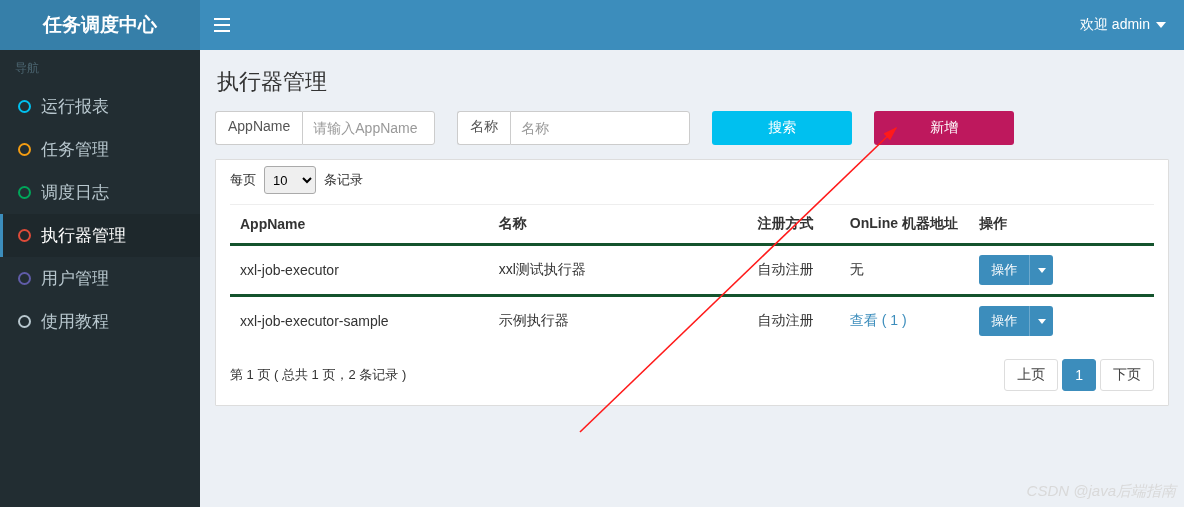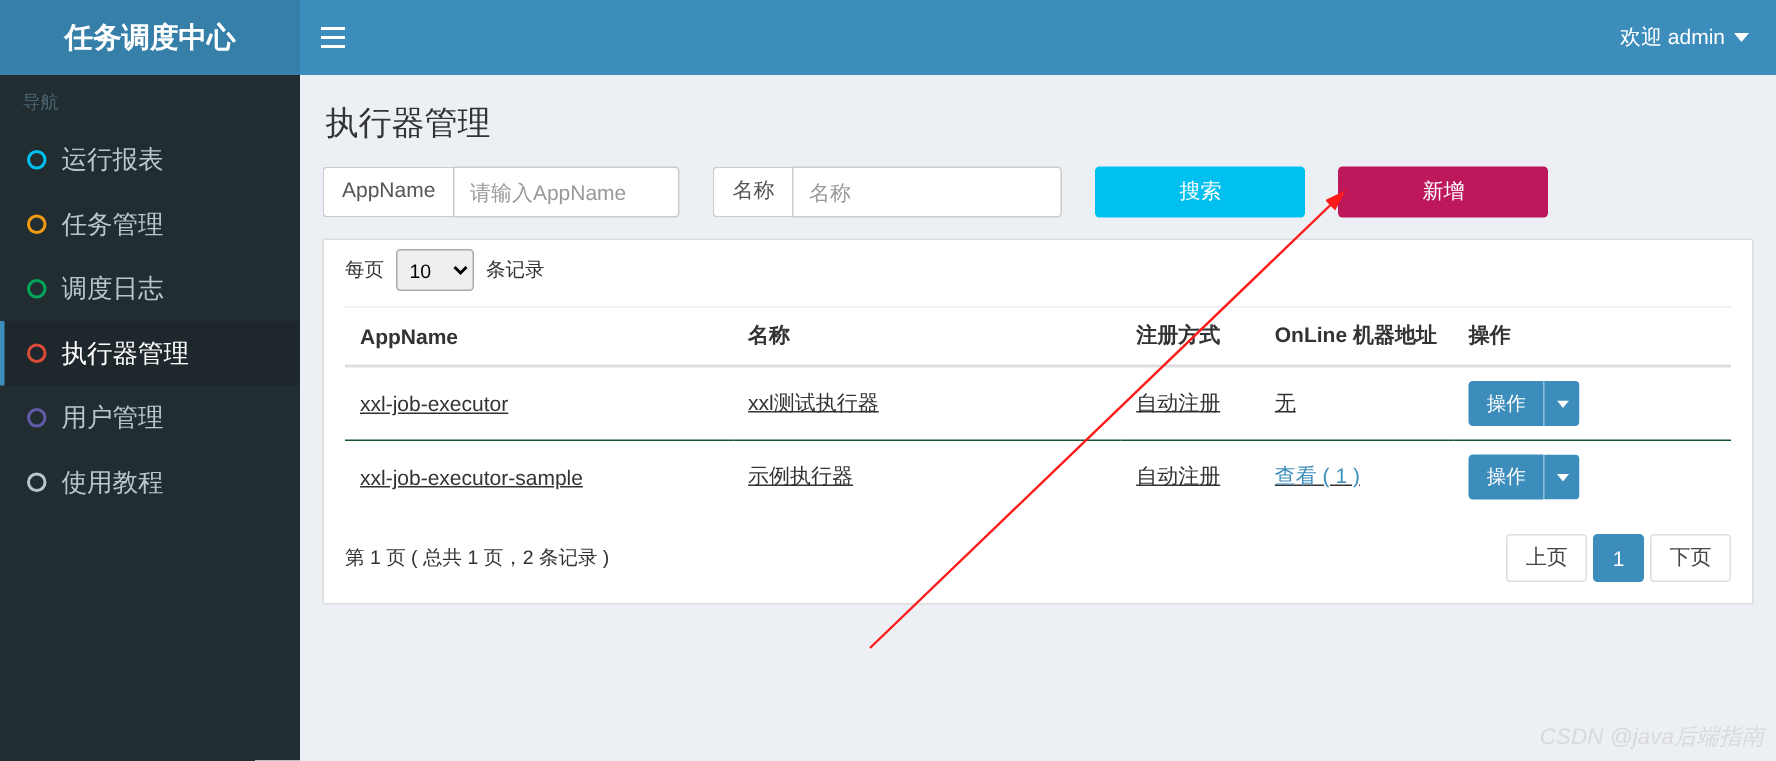--- a/index.html
+++ b/index.html
@@ -36,21 +36,21 @@
 .btn { border: 0; height: 34px; width: 140px; color: #fff; cursor: pointer; border-radius: 3px; font-size: 14px; }
 .btn-info { background: #00c0ef; }
 .btn-success { background: #be185d; }
 
 .box { background: #fff; border: 1px solid #ddd; border-radius: 1px; padding: 6px 14px 14px; }
 .len-row { display: flex; align-items: center; gap: 8px; font-size: 13px; color: #333; margin-bottom: 10px; }
 .len-row select { height: 28px; border: 1px solid #aaa; border-radius: 3px; font-size: 13px; padding: 0 4px; }
 
 table { width: 100%; border-collapse: collapse; }
 th { text-align: left; font-weight: 700; padding: 10px 10px; border-top: 1px solid #eee; border-bottom: 2px solid #ddd; font-size: 14px; color: #333; }
-td { padding: 9px 10px; border-top: 1px solid #14532d; font-size: 14px; color: #333; vertical-align: middle; text-decoration: underline; }
+td { padding: 9px 10px; border-top: 3px solid #14532d; font-size: 14px; color: #333; vertical-align: middle; }
 .link { color: #3c8dbc; cursor: pointer; }
 .btn-op { display: inline-flex; align-items: center; }
 .btn-op-main { background: #3c8dbc; color: #fff; height: 30px; padding: 0 12px; border: 0; border-radius: 3px 0 0 3px; cursor: pointer; font-size: 13px; }
 .btn-op-caret { background: #3c8dbc; color: #fff; height: 30px; width: 24px; border: 0; border-left: 1px solid rgba(255,255,255,.25); border-radius: 0 3px 3px 0; cursor: pointer; display: inline-flex; align-items: center; justify-content: center; }
 .btn-op-caret svg { width: 8px; height: 5px; fill: #fff; }
 
 .footer-row { display: flex; align-items: center; justify-content: space-between; margin-top: 14px; }
 .page-info { font-size: 13px; color: #333; }
 .pager { display: flex; gap: 4px; }
 .pg-btn { border: 1px solid #ddd; background: #fff; color: #444; height: 32px; padding: 0 12px; cursor: pointer; border-radius: 3px; font-size: 14px; }
@@ -111,21 +111,21 @@
       </div>
     </div>
 </div>
 
 <div class="content">
   <h1 class="page-title">执行器管理</h1>
 
   <div class="filter-row">
     <div class="input-group">
       <span class="addon">AppName</span>
-      <input class="txt" style="width: 151px;" placeholder="请输入AppName">
+      <input class="txt" style="width: 133px;" placeholder="请输入AppName">
     </div>
     <div class="input-group">
       <span class="addon2">名称</span>
       <input class="txt" style="width: 180px;" placeholder="名称">
     </div>
     <button class="btn btn-info">搜索</button>
     <button class="btn btn-success">新增</button>
   </div>
 
   <div class="box">

